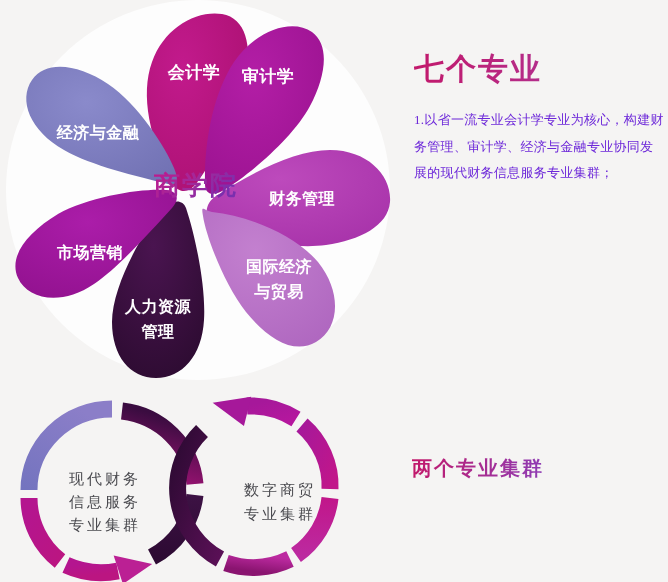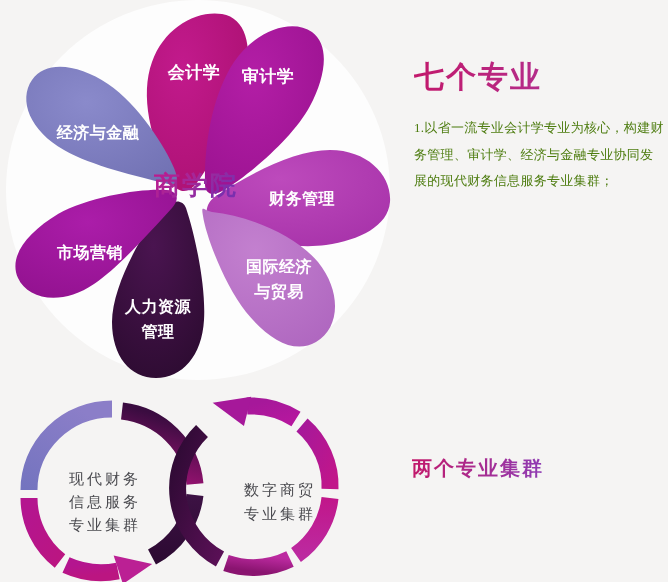--- a/index.html
+++ b/index.html
@@ -56,33 +56,33 @@
     position: absolute;
     left: 414px;
     top: 52px;
     width: 250px;
   }
   .copy-head {
     font-family: Liberation Serif, serif;
     font-weight: bold;
     font-size: 30px;
     letter-spacing: 2px;
-    margin: 8px 0 22px 0;
+    margin: 0 0 22px 0;
     background: linear-gradient(90deg, #c2186b 0%, #b62a86 45%, #9b3fb5 100%);
     -webkit-background-clip: text;
     background-clip: text;
     color: transparent;
     -webkit-text-fill-color: transparent;
     line-height: 1.1;
   }
   .para {
     font-family: "Liberation Serif", "DejaVu Serif", serif;
     font-size: 13px;
     line-height: 2.05;
-    color: #4d7c0f;
+    color: #6d28d9;
     margin: 0 0 18px 0;
     text-indent: 0;
     letter-spacing: 0.3px;
   }
 
   .cluster-head {
     position: absolute;
     left: 412px;
     top: 455px;
     font-family: "Liberation Serif", "DejaVu Serif", serif;

